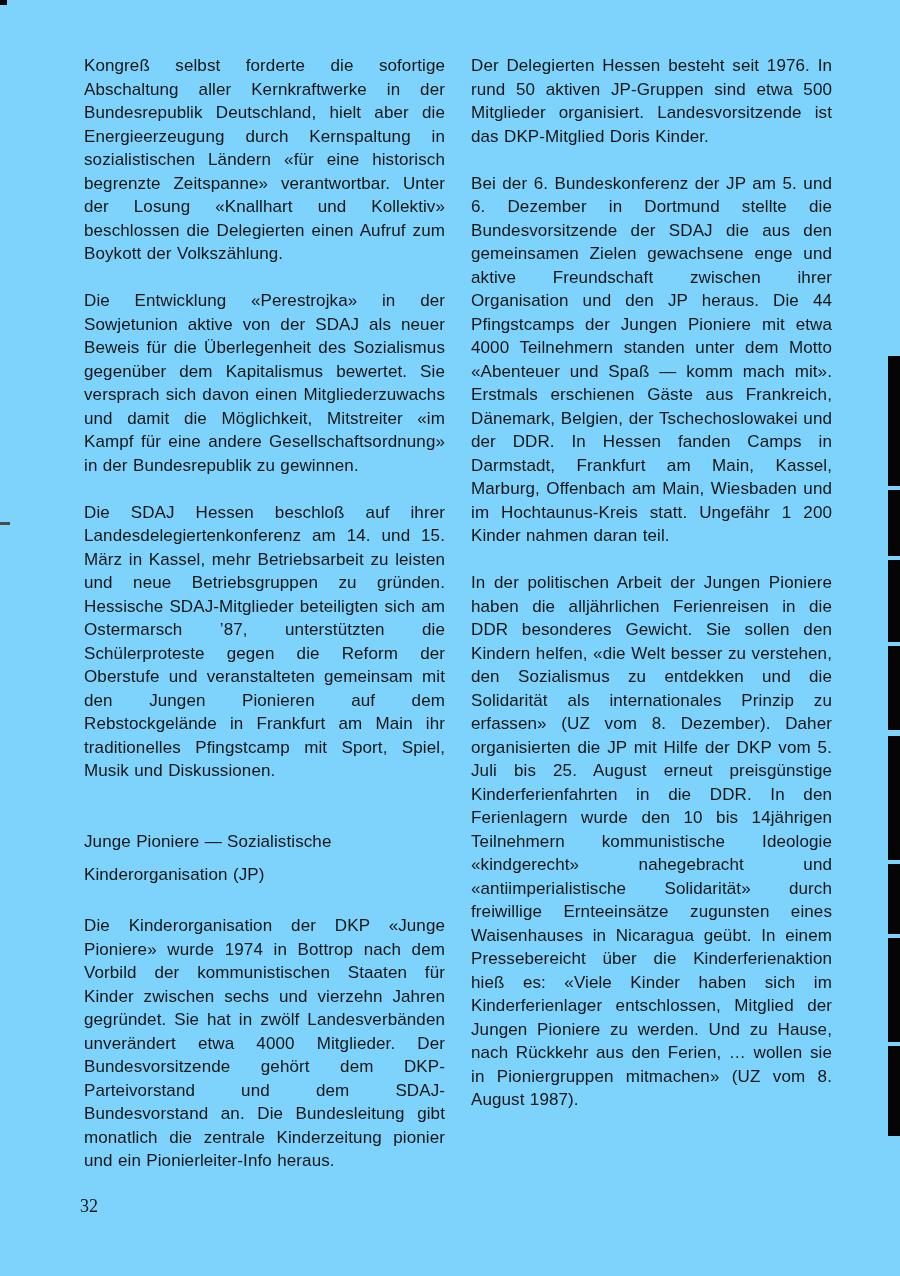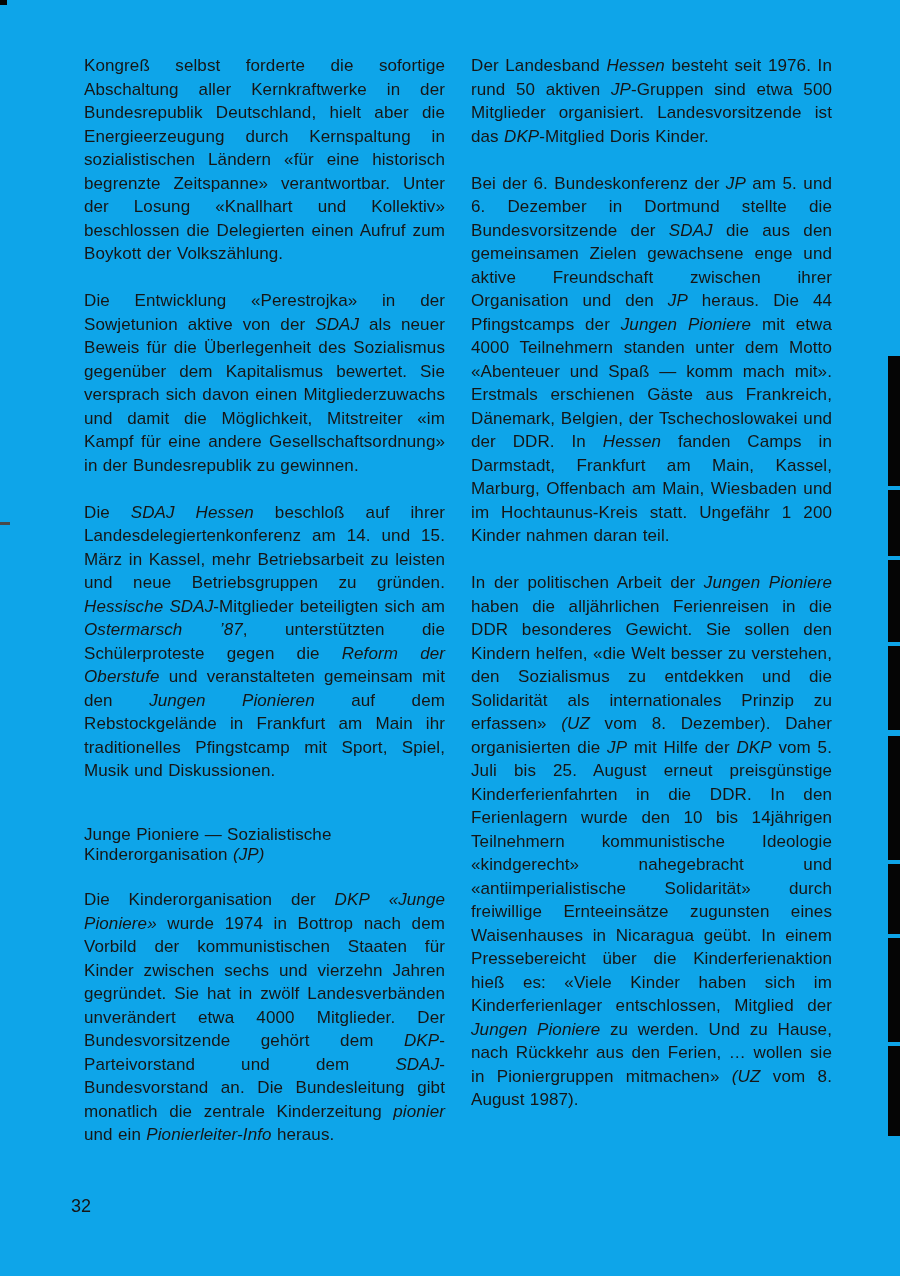--- a/index.html
+++ b/index.html
@@ -1,21 +1,21 @@
 <!DOCTYPE html>
 <html><head>
 <meta charset="utf-8">
 <style>
   html,body{margin:0;padding:0;}
   body{background:#e9e9e9;}
   .page{
     position:relative;
     width:900px;height:1276px;
     margin:0 auto;
-    background:#0ea5e9;
+    background:#7dd3fc;
     overflow:hidden;
     font-family:"Liberation Sans","DejaVu Sans",sans-serif;
     color:#161616;
   }
   .columns{
     position:absolute;
     top:54px;left:84px;
     display:flex;
     gap:26px;
   }
@@ -25,48 +25,49 @@
     font-size:17px;
     line-height:23.5px;
     letter-spacing:0.1px;
     word-spacing:0.5px;
   }
   .col p{margin:0 0 23.5px 0;}
   .col h2{
     margin:42px 0 23.5px 0;
     font-size:17px;
     font-weight:normal;
-    line-height:20px;
+    line-height:33px;
     text-align:left;
   }
-  .it{font-style:italic;}
+  .it{}
   .page-number{
     position:absolute;
-    left:71px;top:1196px;
+    left:80px;top:1196px;
     font-size:18px;
     line-height:20px;
+    font-family:Liberation Serif, serif;
   }
   .artifact{position:absolute;background:#050505;}
   .artifact.soft{background:#4a4a4a;}
 </style>
 </head>
 <body>
 
 <div class="page">
 
   <div class="columns">
     <div class="col">
         <p><span>Kongreß selbst forderte die sofortige Abschaltung aller Kernkraftwerke in der Bundesrepublik Deutschland, hielt aber die Energieerzeugung durch Kernspaltung in sozialistischen Ländern «für eine historisch begrenzte Zeitspanne» verantwortbar. Unter der Losung «Knallhart und Kollektiv» beschlossen die Delegierten einen Aufruf zum Boykott der Volkszählung.</span></p>
         <p><span>Die Entwicklung «Perestrojka» in der Sowjetunion aktive von der </span><span class="it">SDAJ</span><span> als neuer Beweis für die Überlegenheit des Sozialismus gegenüber dem Kapitalismus bewertet. Sie versprach sich davon einen Mitgliederzuwachs und damit die Möglichkeit, Mitstreiter «im Kampf für eine andere Gesellschaftsordnung» in der Bundesrepublik zu gewinnen.</span></p>
         <p><span>Die </span><span class="it">SDAJ Hessen</span><span> beschloß auf ihrer Landesdelegiertenkonferenz am 14. und 15. März in Kassel, mehr Betriebsarbeit zu leisten und neue Betriebsgruppen zu gründen. </span><span class="it">Hessische SDAJ</span><span>-Mitglieder beteiligten sich am </span><span class="it">Ostermarsch ’87</span><span>, unterstützten die Schülerproteste gegen die </span><span class="it">Reform der Oberstufe</span><span> und veranstalteten gemeinsam mit den </span><span class="it">Jungen Pionieren</span><span> auf dem Rebstockgelände in Frankfurt am Main ihr traditionelles Pfingstcamp mit Sport, Spiel, Musik und Diskussionen.</span></p>
         <h2><span>Junge Pioniere — Sozialistische Kinderorganisation </span><span class="it">(JP)</span></h2>
         <p><span>Die Kinderorganisation der </span><span class="it">DKP</span><span> </span><span class="it">«Junge Pioniere»</span><span> wurde 1974 in Bottrop nach dem Vorbild der kommunistischen Staaten für Kinder zwischen sechs und vierzehn Jahren gegründet. Sie hat in zwölf Landesverbänden unverändert etwa 4000 Mitglieder. Der Bundesvorsitzende gehört dem </span><span class="it">DKP</span><span>-Parteivorstand und dem </span><span class="it">SDAJ</span><span>-Bundesvorstand an. Die Bundesleitung gibt monatlich die zentrale Kinderzeitung </span><span class="it">pionier</span><span> und ein </span><span class="it">Pionierleiter-Info</span><span> heraus.</span></p>
       </div>
     <div class="col">
-        <p><span>Der Landesband </span><span class="it">Hessen</span><span> besteht seit 1976. In rund 50 aktiven </span><span class="it">JP</span><span>-Gruppen sind etwa 500 Mitglieder organisiert. Landesvorsitzende ist das </span><span class="it">DKP</span><span>-Mitglied Doris Kinder.</span></p>
+        <p><span>Der Delegierten </span><span class="it">Hessen</span><span> besteht seit 1976. In rund 50 aktiven </span><span class="it">JP</span><span>-Gruppen sind etwa 500 Mitglieder organisiert. Landesvorsitzende ist das </span><span class="it">DKP</span><span>-Mitglied Doris Kinder.</span></p>
         <p><span>Bei der 6. Bundeskonferenz der </span><span class="it">JP</span><span> am 5. und 6. Dezember in Dortmund stellte die Bundesvorsitzende der </span><span class="it">SDAJ</span><span> die aus den gemeinsamen Zielen gewachsene enge und aktive Freundschaft zwischen ihrer Organisation und den </span><span class="it">JP</span><span> heraus. Die 44 Pfingstcamps der </span><span class="it">Jungen Pioniere</span><span> mit etwa 4000 Teilnehmern standen unter dem Motto «Abenteuer und Spaß — komm mach mit». Erstmals erschienen Gäste aus Frankreich, Dänemark, Belgien, der Tschechoslowakei und der DDR. In </span><span class="it">Hessen</span><span> fanden Camps in Darmstadt, Frankfurt am Main, Kassel, Marburg, Offenbach am Main, Wiesbaden und im Hochtaunus-Kreis statt. Ungefähr 1 200 Kinder nahmen daran teil.</span></p>
         <p><span>In der politischen Arbeit der </span><span class="it">Jungen Pioniere</span><span> haben die alljährlichen Ferienreisen in die DDR besonderes Gewicht. Sie sollen den Kindern helfen, «die Welt besser zu verstehen, den Sozialismus zu entdekken und die Solidarität als internationales Prinzip zu erfassen» </span><span class="it">(UZ</span><span> vom 8. Dezember). Daher organisierten die </span><span class="it">JP</span><span> mit Hilfe der </span><span class="it">DKP</span><span> vom 5. Juli bis 25. August erneut preisgünstige Kinderferienfahrten in die DDR. In den Ferienlagern wurde den 10 bis 14jährigen Teilnehmern kommunistische Ideologie «kindgerecht» nahegebracht und «antiimperialistische Solidarität» durch freiwillige Ernteeinsätze zugunsten eines Waisenhauses in Nicaragua geübt. In einem Pressebereicht über die Kinderferienaktion hieß es: «Viele Kinder haben sich im Kinderferienlager entschlossen, Mitglied der </span><span class="it">Jungen Pioniere</span><span> zu werden. Und zu Hause, nach Rückkehr aus den Ferien, … wollen sie in Pioniergruppen mitmachen» </span><span class="it">(UZ</span><span> vom 8. August 1987).</span></p>
       </div>
   </div>
 
   <div class="page-number">32</div>
 
   <div class="artifact" style="left:888px;top:356px;width:12px;height:130px;"></div>
   <div class="artifact" style="left:888px;top:490px;width:12px;height:66px;"></div>
   <div class="artifact" style="left:888px;top:560px;width:12px;height:82px;"></div>

